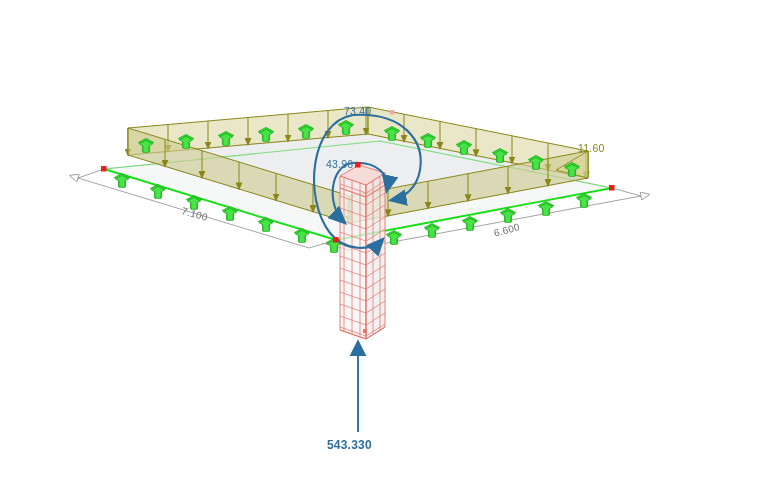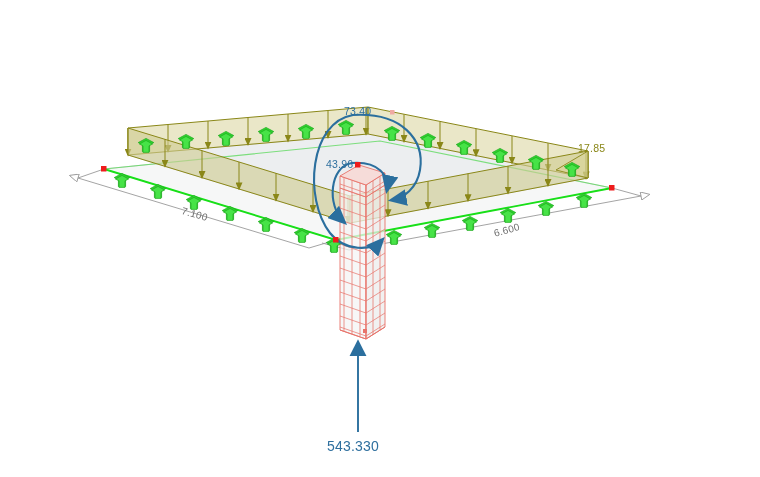--- a/index.html
+++ b/index.html
@@ -2,21 +2,21 @@
 <html><head>
 <meta charset="utf-8">
 <style>
   html,body{margin:0;padding:0;background:#ffffff;}
   body{width:760px;height:477px;overflow:hidden;
        font-family:"Liberation Sans",sans-serif;}
   #stage{position:relative;width:760px;height:384px;background:#fff;}
   #scene{position:absolute;inset:0;}
   .lbl{position:absolute;white-space:nowrap;pointer-events:none;}
   .lbl-moment{color:#2e6f9e;font-size:10.5px;letter-spacing:.2px;}
-  .lbl-force{color:#2e6f9e;font-size:14px;letter-spacing:.2px;}
+  .lbl-force{color:#2e6f9e;font-size:12px;letter-spacing:.2px;font-weight:bold;}
   .lbl-load{color:#8a8718;font-size:10.5px;letter-spacing:.2px;}
   .lbl-dim{color:#6e6e6e;font-size:10px;letter-spacing:.3px;}
   .lbl-dim.rot-a{transform:rotate(15.5deg);transform-origin:0 50%;}
   .lbl-dim.rot-b{transform:rotate(-15.5deg);transform-origin:0 50%;}
 </style>
 </head>
 <body>
 
 <div id="stage">
 
@@ -208,21 +208,21 @@
       <rect x="333" y="237" width="5.5" height="5.5" fill="#ee1c1c"></rect>
       <rect x="355" y="162" width="5.5" height="5.5" fill="#ee1c1c"></rect>
       <rect x="390" y="110" width="4.5" height="4.5" fill="#f0a9a3"></rect>
     </g>
   </svg>
 
   <div class="lbl lbl-moment" style="left:344px;top:105px;">73.40</div>
 
   <div class="lbl lbl-moment" style="left:326px;top:158px;">43.96</div>
 
-  <div class="lbl lbl-load" style="left:578px;top:142px;">17.85</div>
+  <div class="lbl lbl-load" style="left:578px;top:142px;">11.60</div>
 
   <div class="lbl lbl-force" style="left:327px;top:438px;">543.330</div>
 
   <div class="lbl lbl-dim rot-a" style="left:182px;top:205px;">7.100</div>
 
   <div class="lbl lbl-dim rot-b" style="left:494px;top:228px;">6.600</div>
 
 </div>
 
 </body></html>

